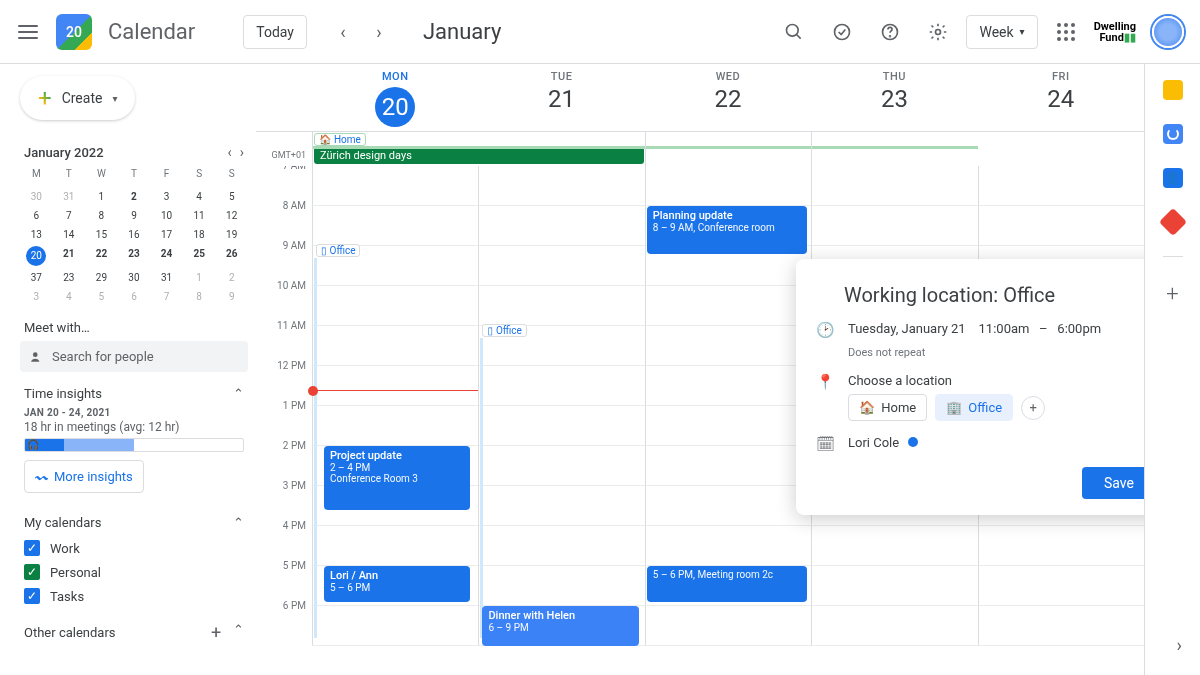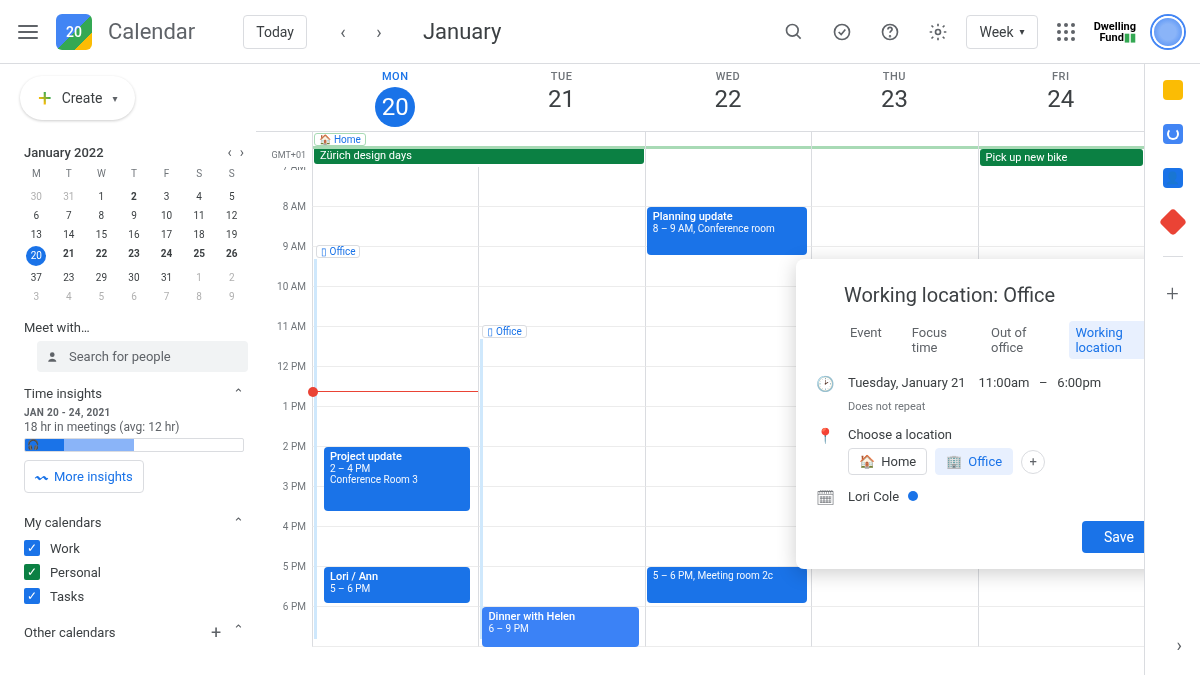--- a/index.html
+++ b/index.html
@@ -54,21 +54,21 @@
 .mini-row { display: grid; grid-template-columns: repeat(7, 1fr); text-align: center; font-size: 10px; }
 .mini-row.head { color: #70757a; margin-bottom: 4px; }
 .mini-row div { padding: 4px 0; cursor: pointer; }
 .mini-row .dim { color: #b0b0b0; }
 .mini-row .today { background: #1a73e8; color: #fff; border-radius: 50%; width: 20px; height: 20px; line-height: 20px; padding: 0; margin: 2px auto; }
 .mini-row .bold { font-weight: 700; }
 
 .section-label { font-size: 13px; color: #3c4043; margin: 14px 4px 6px; display: flex; align-items: center; justify-content: space-between; }
 .section-label .chev { color: #5f6368; cursor: pointer; }
 
-.search-people { background: #f1f3f4; border-radius: 4px; padding: 8px 10px; display: flex; align-items: center; gap: 8px; color: #5f6368; font-size: 13px; margin-left: 17px; }
+.search-people { background: #f1f3f4; border-radius: 4px; padding: 8px 10px; display: flex; align-items: center; gap: 8px; color: #5f6368; font-size: 13px; }
 
 .insights-range { font-size: 10px; font-weight: 700; letter-spacing: .3px; color: #5f6368; margin: 6px 4px 2px; }
 .insights-text { font-size: 12px; color: #5f6368; margin: 0 4px 4px; }
 .insights-bar { height: 14px; border: 1px solid #dadce0; border-radius: 2px; margin: 0 4px 8px; position: relative; overflow: hidden; display: flex; }
 .insights-bar .seg1 { background: #1a73e8; width: 18%; }
 .insights-bar .seg2 { background: #8ab4f8; width: 32%; }
 .insights-bar .headphone { position: absolute; left: 2px; top: 0; color: #fff; font-size: 10px; }
 .more-insights { color: #1a73e8; border: 1px solid #dadce0; border-radius: 4px; padding: 6px 10px; font-size: 13px; display: inline-flex; align-items: center; gap: 6px; cursor: pointer; margin: 0 4px 8px; }
 
 .cal-list { margin-top: 4px; }
@@ -363,24 +363,20 @@
         <span class="home-chip">🏠 <span>Home</span></span>
         <div class="home-bar"></div>
         <div class="allday-event">Zürich design days</div>
       </div>
       <div class="allday-cell">
           <div class="home-bar"></div>
         </div>
       <div class="allday-cell">
           <div class="home-bar"></div>
         </div>
-      <div class="allday-cell">
-        <div class="home-bar"></div>
-        <div class="allday-event" style="margin-top:16px">Pick up new bike</div>
-      </div>
     </div>
 
     <div class="time-grid">
       <div class="grid-inner" id="grid-inner">
           <div class="hour-label">7 AM</div>
           <div class="hour-cell"></div>
           <div class="hour-cell"></div>
           <div class="hour-cell"></div>
           <div class="hour-cell"></div>
           <div class="hour-cell"></div>
@@ -478,26 +474,20 @@
       </div>
       <div class="event green" style="left:calc(56px + (100% - 56px)/5 + 4px); width:calc((100% - 56px)/5 - 10px); top:440px; height:40px">
         <div class="ev-title">Dinner with Helen</div>
         <div class="ev-sub">6 – 9 PM</div>
       </div>
     </div>
 
     <div class="popover">
 
       <div class="pop-title">Working location: Office</div>
-      <div class="pop-tabs" id="pop-tabs">
-          <div class="pop-tab">Event</div>
-          <div class="pop-tab">Focus time</div>
-          <div class="pop-tab">Out of office</div>
-          <div class="pop-tab active">Working location</div>
-        </div>
       <div class="pop-row">
         <div class="picon">🕑</div>
         <div>
           <span>Tuesday, January 21</span>&nbsp;&nbsp;&nbsp;
           <span>11:00am</span>&nbsp;&nbsp;
           <span>–</span>&nbsp;&nbsp;
           <span>6:00pm</span>
           <div class="norepeat">Does not repeat</div>
         </div>
       </div>

